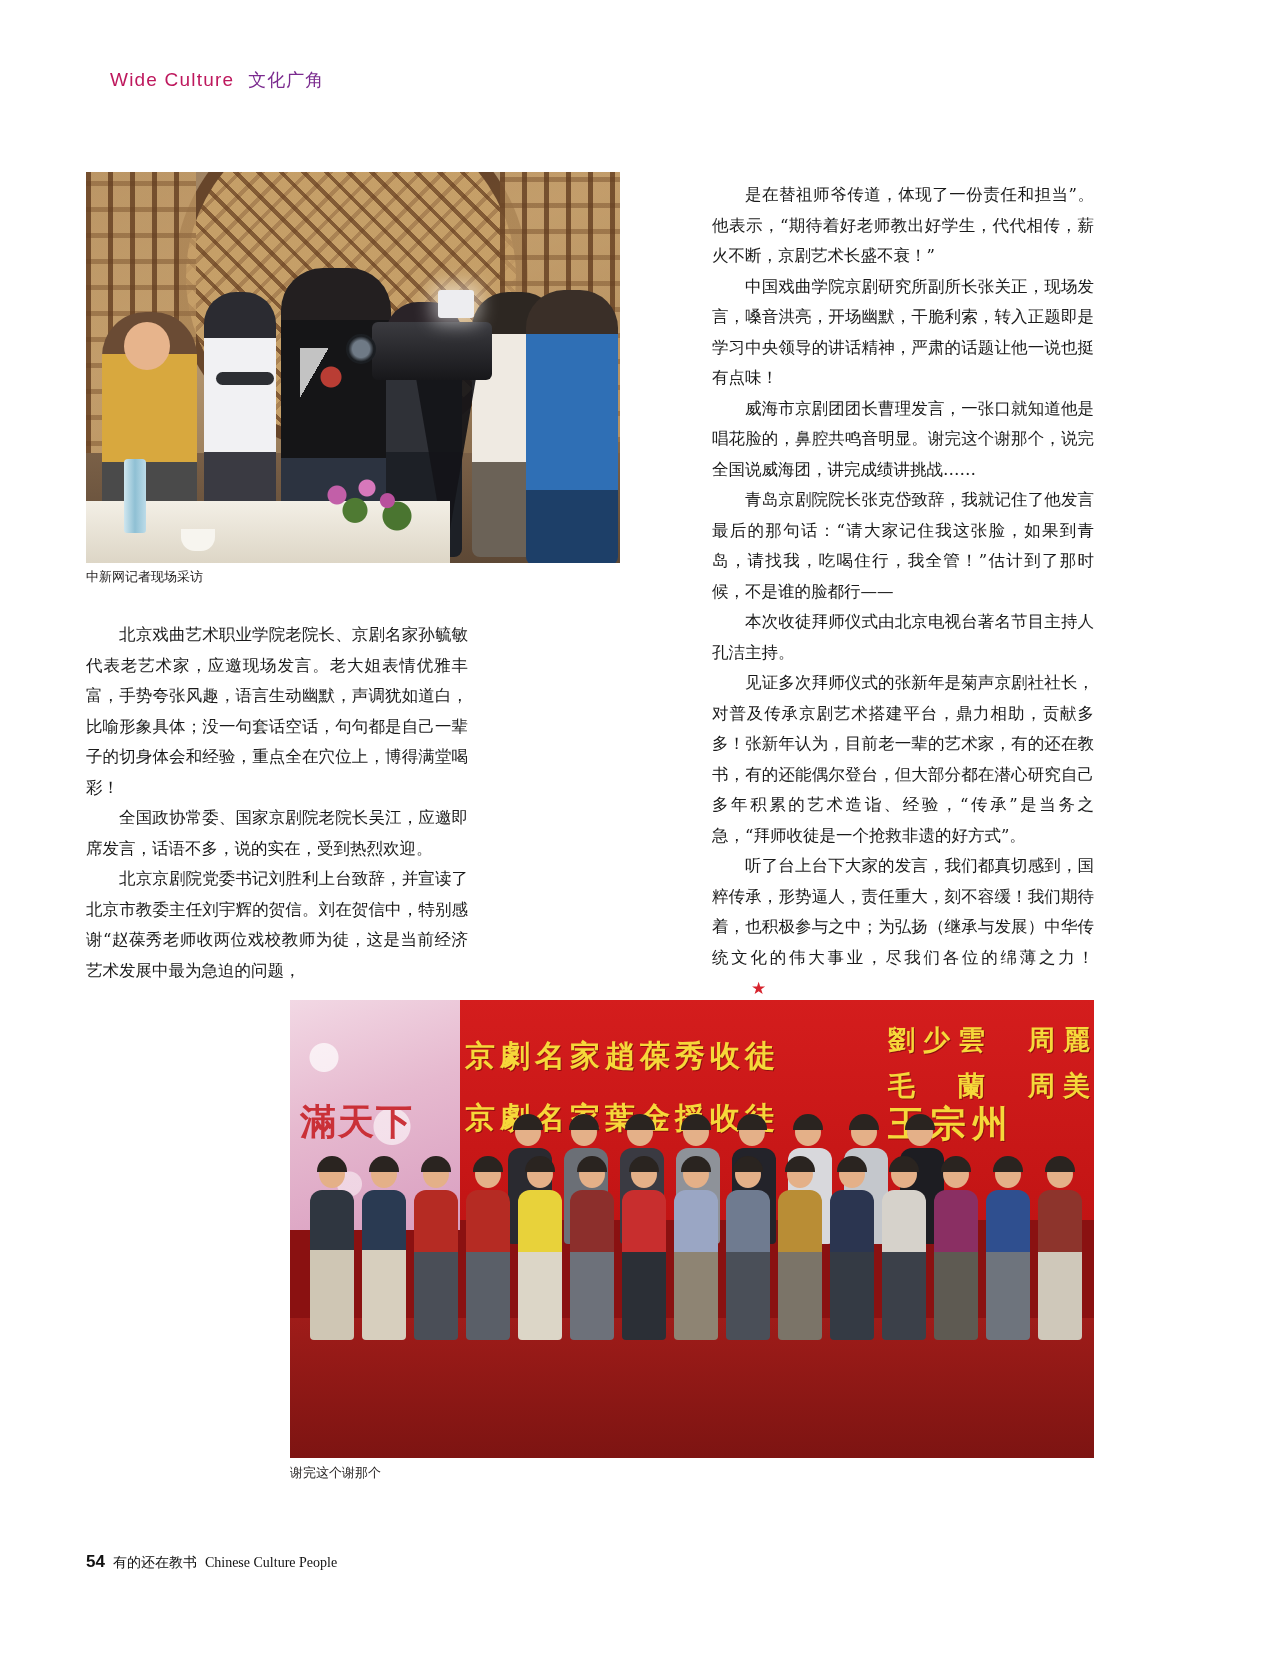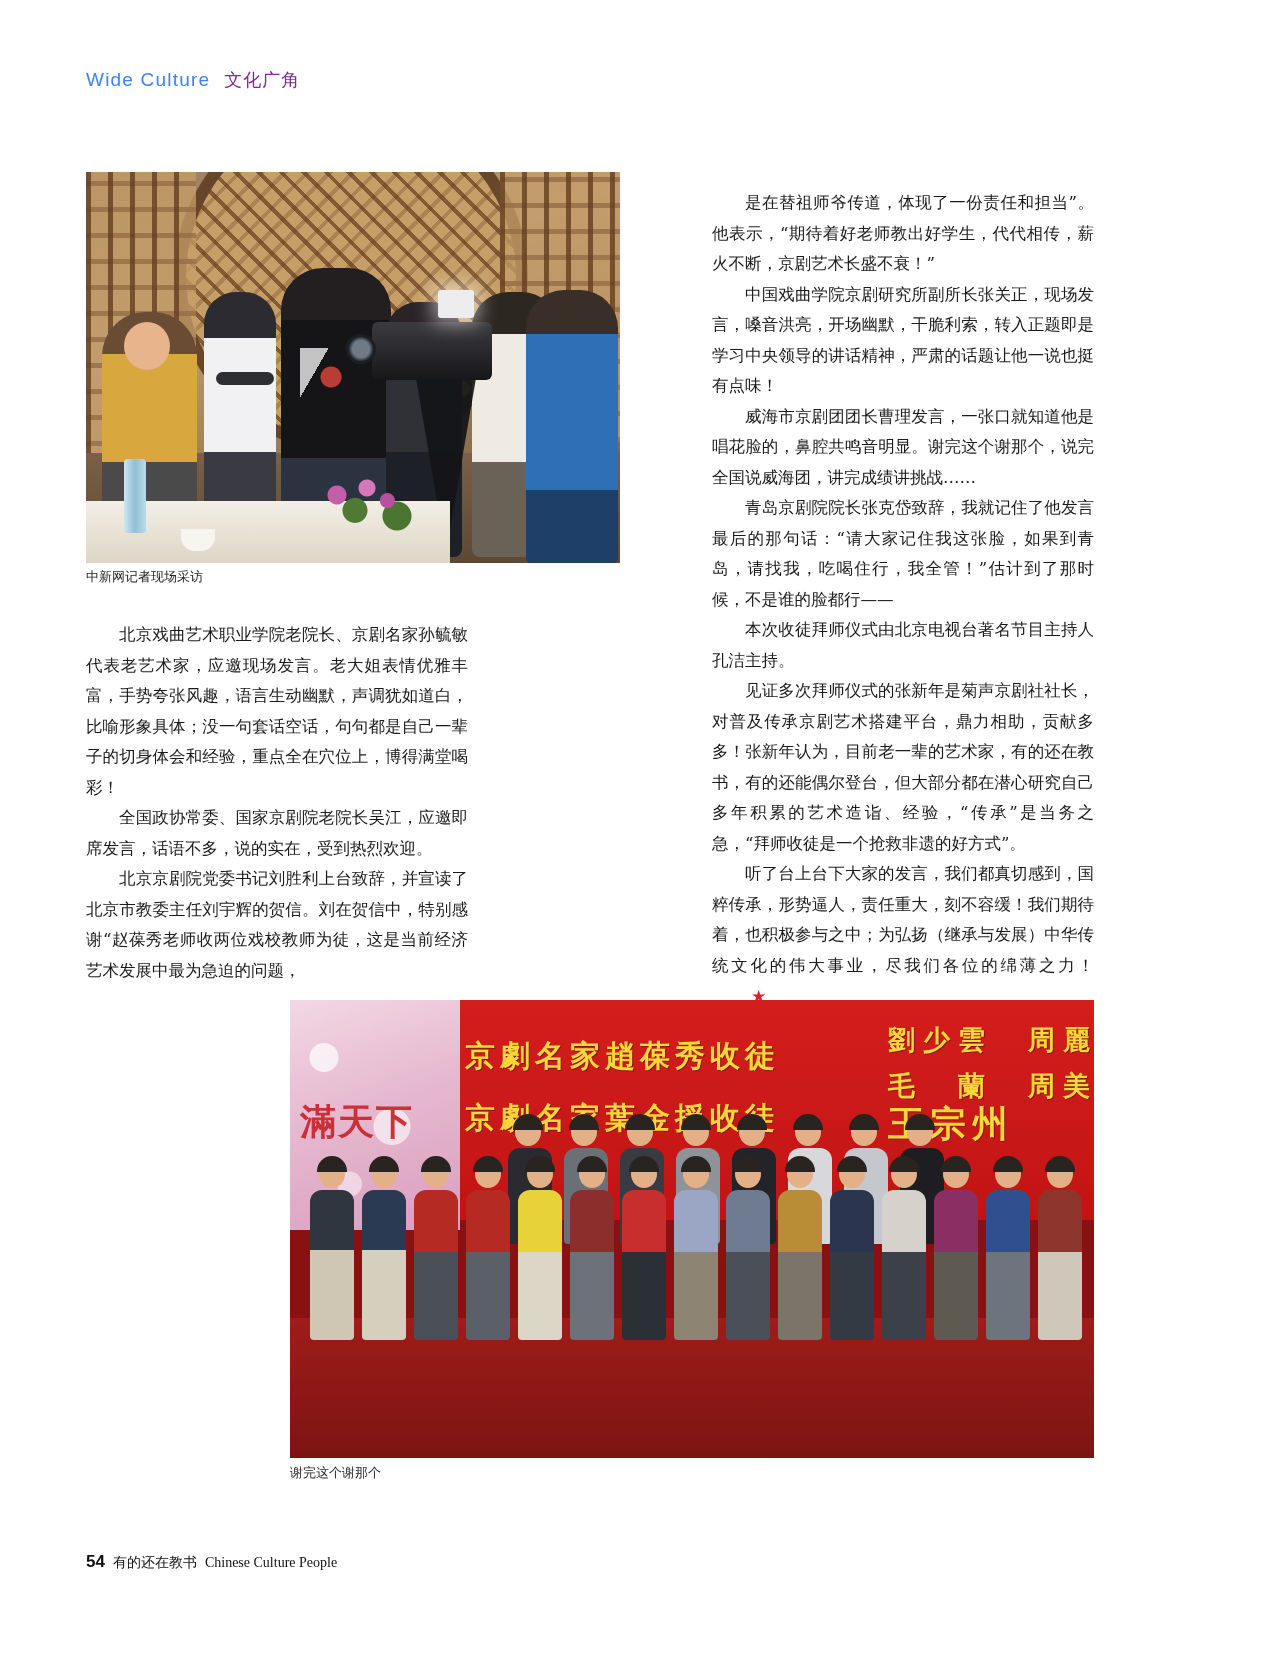--- a/index.html
+++ b/index.html
@@ -21,22 +21,23 @@
     position: absolute;
     left: 86px;
     top: 68px;
     display: flex;
     align-items: baseline;
     gap: 14px;
   }
   .header .en {
     font-family: "Liberation Sans", sans-serif;
     font-size: 19px;
-    color: #3b82f6;
+    color: #be185d;
     letter-spacing: 1.2px;
+    margin-left: 24px;
   }
   .header .cn {
     font-family: "DejaVu Sans", sans-serif;
     font-size: 18px;
     color: #7b2b8f;
     letter-spacing: 1px;
   }
 
   
   .photo1 {
@@ -186,21 +187,21 @@
     position: absolute;
     width: 382px;
     font-family: "DejaVu Serif", serif;
     font-size: 16.5px;
     line-height: 30.5px;
     color: #1a1a1a;
     text-align: justify;
   }
   .col p { margin: 0; text-indent: 2em; }
   .col-left { left: 86px; top: 620px; }
-  .col-right { left: 712px; top: 188px; }
+  .col-right { left: 712px; top: 180px; }
 
   .star {
     display: inline-block;
     color: #d7232d;
     font-size: 17px;
     margin-left: 6px;
   }
 
   
   .photo2 {

